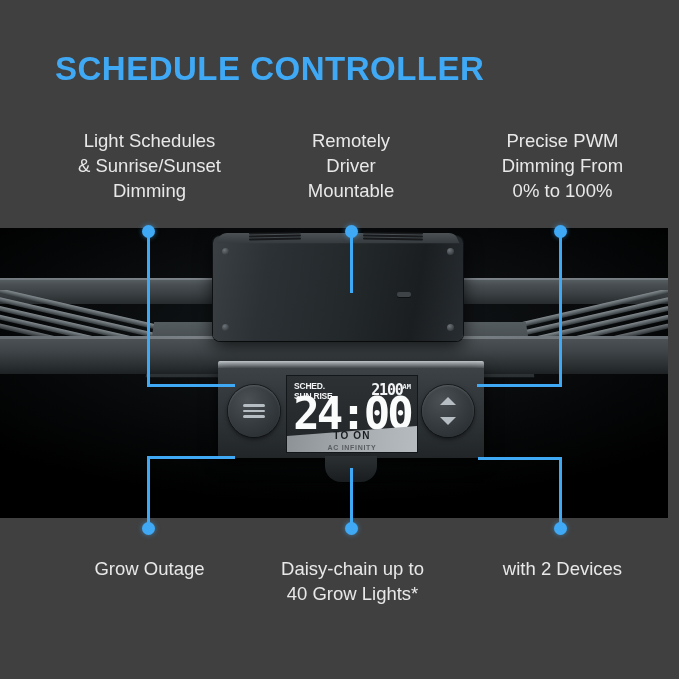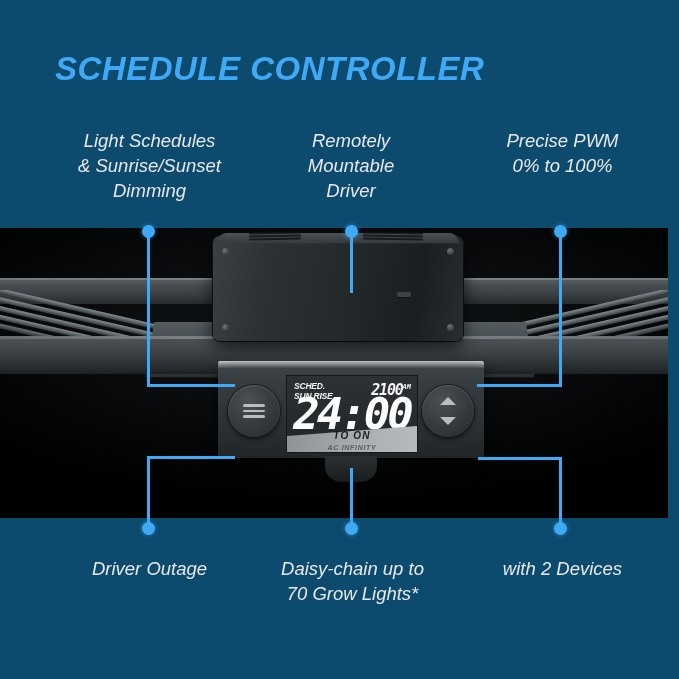--- a/index.html
+++ b/index.html
@@ -1,18 +1,18 @@
 <!DOCTYPE html>
 <html><head>
 <meta charset="utf-8">
 <style>
   html,body{margin:0;padding:0;background:#000;}
   body{width:679px;height:679px;overflow:hidden;
        font-family:"Liberation Sans","DejaVu Sans",sans-serif;}
-  .stage{position:relative;width:679px;height:679px;background:#0c4a6e;overflow:hidden;font-style:italic;}
+  .stage{position:relative;width:679px;height:679px;background:#404040;overflow:hidden;}
 
   
   .title{position:absolute;left:55px;top:50px;
          font-size:33px;font-weight:bold;letter-spacing:.5px;
          color:#3fa9f5;white-space:nowrap;}
 
   
   .cap{position:absolute;text-align:center;color:#e8e8e8;
        font-size:18.5px;line-height:25px;font-weight:400;}
   .cap-tl{left:22px;top:128px;width:255px;text-align:center;}
@@ -265,36 +265,37 @@
   </div>
 
   <div class="cap cap-tl">
     <div>Light Schedules</div>
     <div>&amp; Sunrise/Sunset</div>
     <div>Dimming</div>
   </div>
 
   <div class="cap cap-tm">
     <div>Remotely</div>
+    <div>Driver</div>
     <div>Mountable</div>
-    <div>Driver</div>
   </div>
 
   <div class="cap cap-tr">
     <div>Precise PWM</div>
+    <div>Dimming From</div>
     <div>0% to 100%</div>
   </div>
 
   <div class="cap cap-bl">
-    <div>Driver Outage</div>
+    <div>Grow Outage</div>
   </div>
 
   <div class="cap cap-bm">
     <div>Daisy-chain up to</div>
-    <div>70 Grow Lights*</div>
+    <div>40 Grow Lights*</div>
   </div>
 
   <div class="cap cap-br">
     <div>with 2 Devices</div>
   </div>
 
 
 </div>
 
 </body></html>

